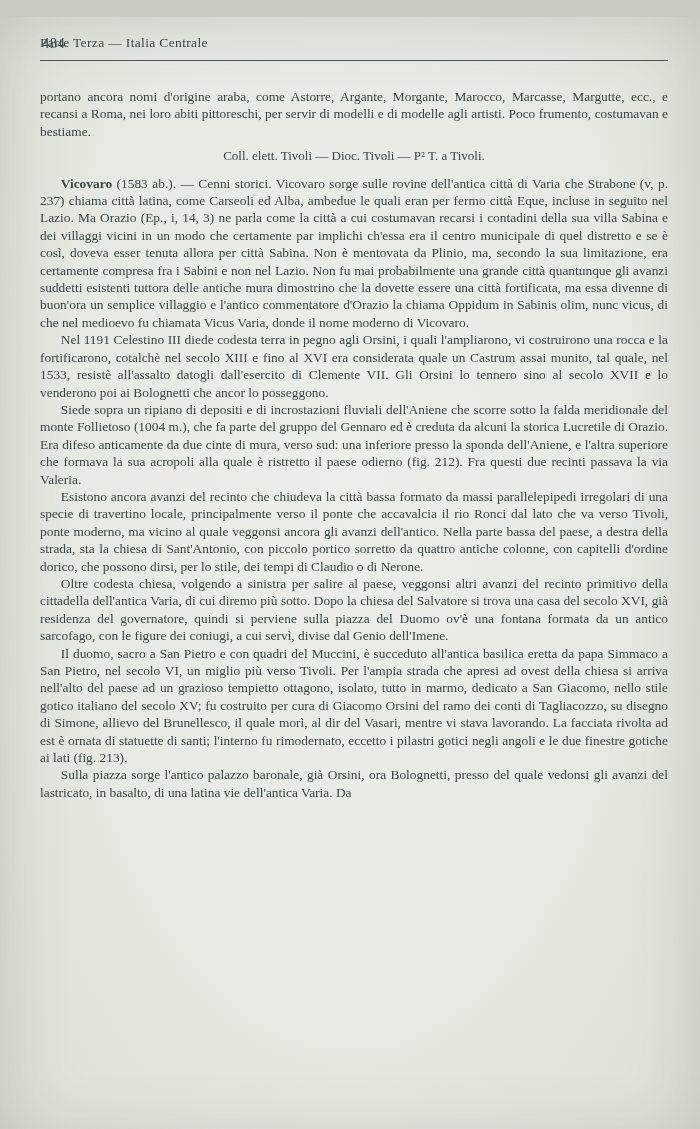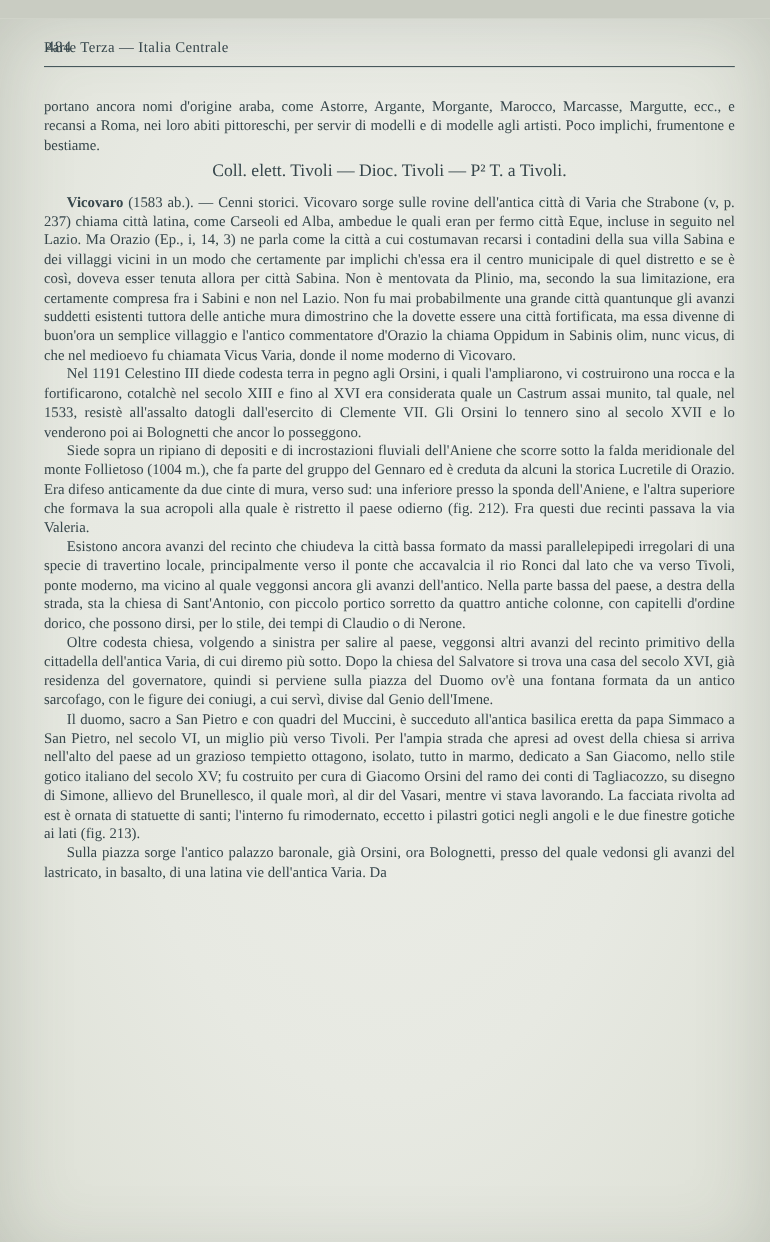--- a/index.html
+++ b/index.html
@@ -43,37 +43,37 @@
     margin-top: 27px;
     font-size: 13.4px;
     line-height: 17.4px;
     text-align: justify;
   }
   .para { margin: 0; text-indent: 1.55em; }
   .para.noindent { text-indent: 0; }
   .para.center-note {
     text-align: center;
     text-indent: 0;
-    font-size: 16px;
+    font-size: 13px;
     margin: 7px 0 10px 0;
   }
   .bold { font-weight: bold; }
   .italic { }
 </style>
 </head>
 <body>
 
 <div class="page">
   <header class="page-header">
     <span class="page-number">484</span>
     <span class="running-title">Parte Terza — Italia Centrale</span>
   </header>
   <hr class="header-rule">
   <main class="page-body">
-      <p class="para noindent"><span>portano ancora nomi d'origine araba, come Astorre, Argante, Morgante, Marocco, Marcasse, Margutte, ecc., e recansi a Roma, nei loro abiti pittoreschi, per servir di modelli e di modelle agli artisti. Poco implichi, frumentone e bestiame.</span></p>
+      <p class="para noindent"><span>portano ancora nomi d'origine araba, come Astorre, Argante, Morgante, Marocco, Marcasse, Margutte, ecc., e recansi a Roma, nei loro abiti pittoreschi, per servir di modelli e di modelle agli artisti. Poco frumento, costumavan e bestiame.</span></p>
       <p class="para center-note"><span>Coll. elett. Tivoli — Dioc. Tivoli — P² T. a Tivoli.</span></p>
       <p class="para"><span class="bold">Vicovaro</span><span> (1583 ab.). — </span><span class="italic">Cenni storici</span><span>. Vicovaro sorge sulle rovine dell'antica città di </span><span class="italic">Varia</span><span> che Strabone (v, p. 237) chiama città latina, come Carseoli ed Alba, ambedue le quali eran per fermo città Eque, incluse in seguito nel Lazio. Ma Orazio (</span><span class="italic">Ep.</span><span>, i, 14, 3) ne parla come la città a cui costumavan recarsi i contadini della sua villa Sabina e dei villaggi vicini in un modo che certamente par implichi ch'essa era il centro municipale di quel distretto e se è così, doveva esser tenuta allora per città Sabina. Non è mentovata da Plinio, ma, secondo la sua limitazione, era certamente compresa fra i Sabini e non nel Lazio. Non fu mai probabilmente una grande città quantunque gli avanzi suddetti esistenti tuttora delle antiche mura dimostrino che la dovette essere una città fortificata, ma essa divenne di buon'ora un semplice villaggio e l'antico commentatore d'Orazio la chiama </span><span class="italic">Oppidum in Sabinis olim, nunc vicus</span><span>, di che nel medioevo fu chiamata </span><span class="italic">Vicus Varia</span><span>, donde il nome moderno di </span><span class="italic">Vicovaro</span><span>.</span></p>
       <p class="para"><span>Nel 1191 Celestino III diede codesta terra in pegno agli Orsini, i quali l'ampliarono, vi costruirono una rocca e la fortificarono, cotalchè nel secolo XIII e fino al XVI era considerata quale un </span><span class="italic">Castrum</span><span> assai munito, tal quale, nel 1533, resistè all'assalto datogli dall'esercito di Clemente VII. Gli Orsini lo tennero sino al secolo XVII e lo venderono poi ai Bolognetti che ancor lo posseggono.</span></p>
       <p class="para"><span>Siede sopra un ripiano di depositi e di incrostazioni fluviali dell'Aniene che scorre sotto la falda meridionale del monte </span><span class="italic">Follietoso</span><span> (1004 m.), che fa parte del gruppo del Gennaro ed è creduta da alcuni la storica </span><span class="italic">Lucretile</span><span> di Orazio. Era difeso anticamente da due cinte di mura, verso sud: una inferiore presso la sponda dell'Aniene, e l'altra superiore che formava la sua acropoli alla quale è ristretto il paese odierno (fig. 212). Fra questi due recinti passava la via Valeria.</span></p>
       <p class="para"><span>Esistono ancora avanzi del recinto che chiudeva la città bassa formato da massi parallelepipedi irregolari di una specie di travertino locale, principalmente verso il ponte che accavalcia il rio Ronci dal lato che va verso Tivoli, ponte moderno, ma vicino al quale veggonsi ancora gli avanzi dell'antico. Nella parte bassa del paese, a destra della strada, sta la chiesa di Sant'Antonio, con piccolo portico sorretto da quattro antiche colonne, con capitelli d'ordine dorico, che possono dirsi, per lo stile, dei tempi di Claudio o di Nerone.</span></p>
       <p class="para"><span>Oltre codesta chiesa, volgendo a sinistra per salire al paese, veggonsi altri avanzi del recinto primitivo della cittadella dell'antica </span><span class="italic">Varia</span><span>, di cui diremo più sotto. Dopo la chiesa del Salvatore si trova una casa del secolo XVI, già residenza del governatore, quindi si perviene sulla piazza del Duomo ov'è una fontana formata da un antico sarcofago, con le figure dei coniugi, a cui servì, divise dal Genio dell'Imene.</span></p>
       <p class="para"><span>Il duomo, sacro a San Pietro e con quadri del Muccini, è succeduto all'antica basilica eretta da papa Simmaco a San Pietro, nel secolo VI, un miglio più verso Tivoli. Per l'ampia strada che apresi ad ovest della chiesa si arriva nell'alto del paese ad un grazioso tempietto ottagono, isolato, tutto in marmo, dedicato a San Giacomo, nello stile gotico italiano del secolo XV; fu costruito per cura di Giacomo Orsini del ramo dei conti di Tagliacozzo, su disegno di Simone, allievo del Brunellesco, il quale morì, al dir del Vasari, mentre vi stava lavorando. La facciata rivolta ad est è ornata di statuette di santi; l'interno fu rimodernato, eccetto i pilastri gotici negli angoli e le due finestre gotiche ai lati (fig. 213).</span></p>
       <p class="para"><span>Sulla piazza sorge l'antico palazzo baronale, già Orsini, ora Bolognetti, presso del quale vedonsi gli avanzi del lastricato, in basalto, di una latina vie dell'antica </span><span class="italic">Varia</span><span>. Da</span></p>
     </main>
 </div>

